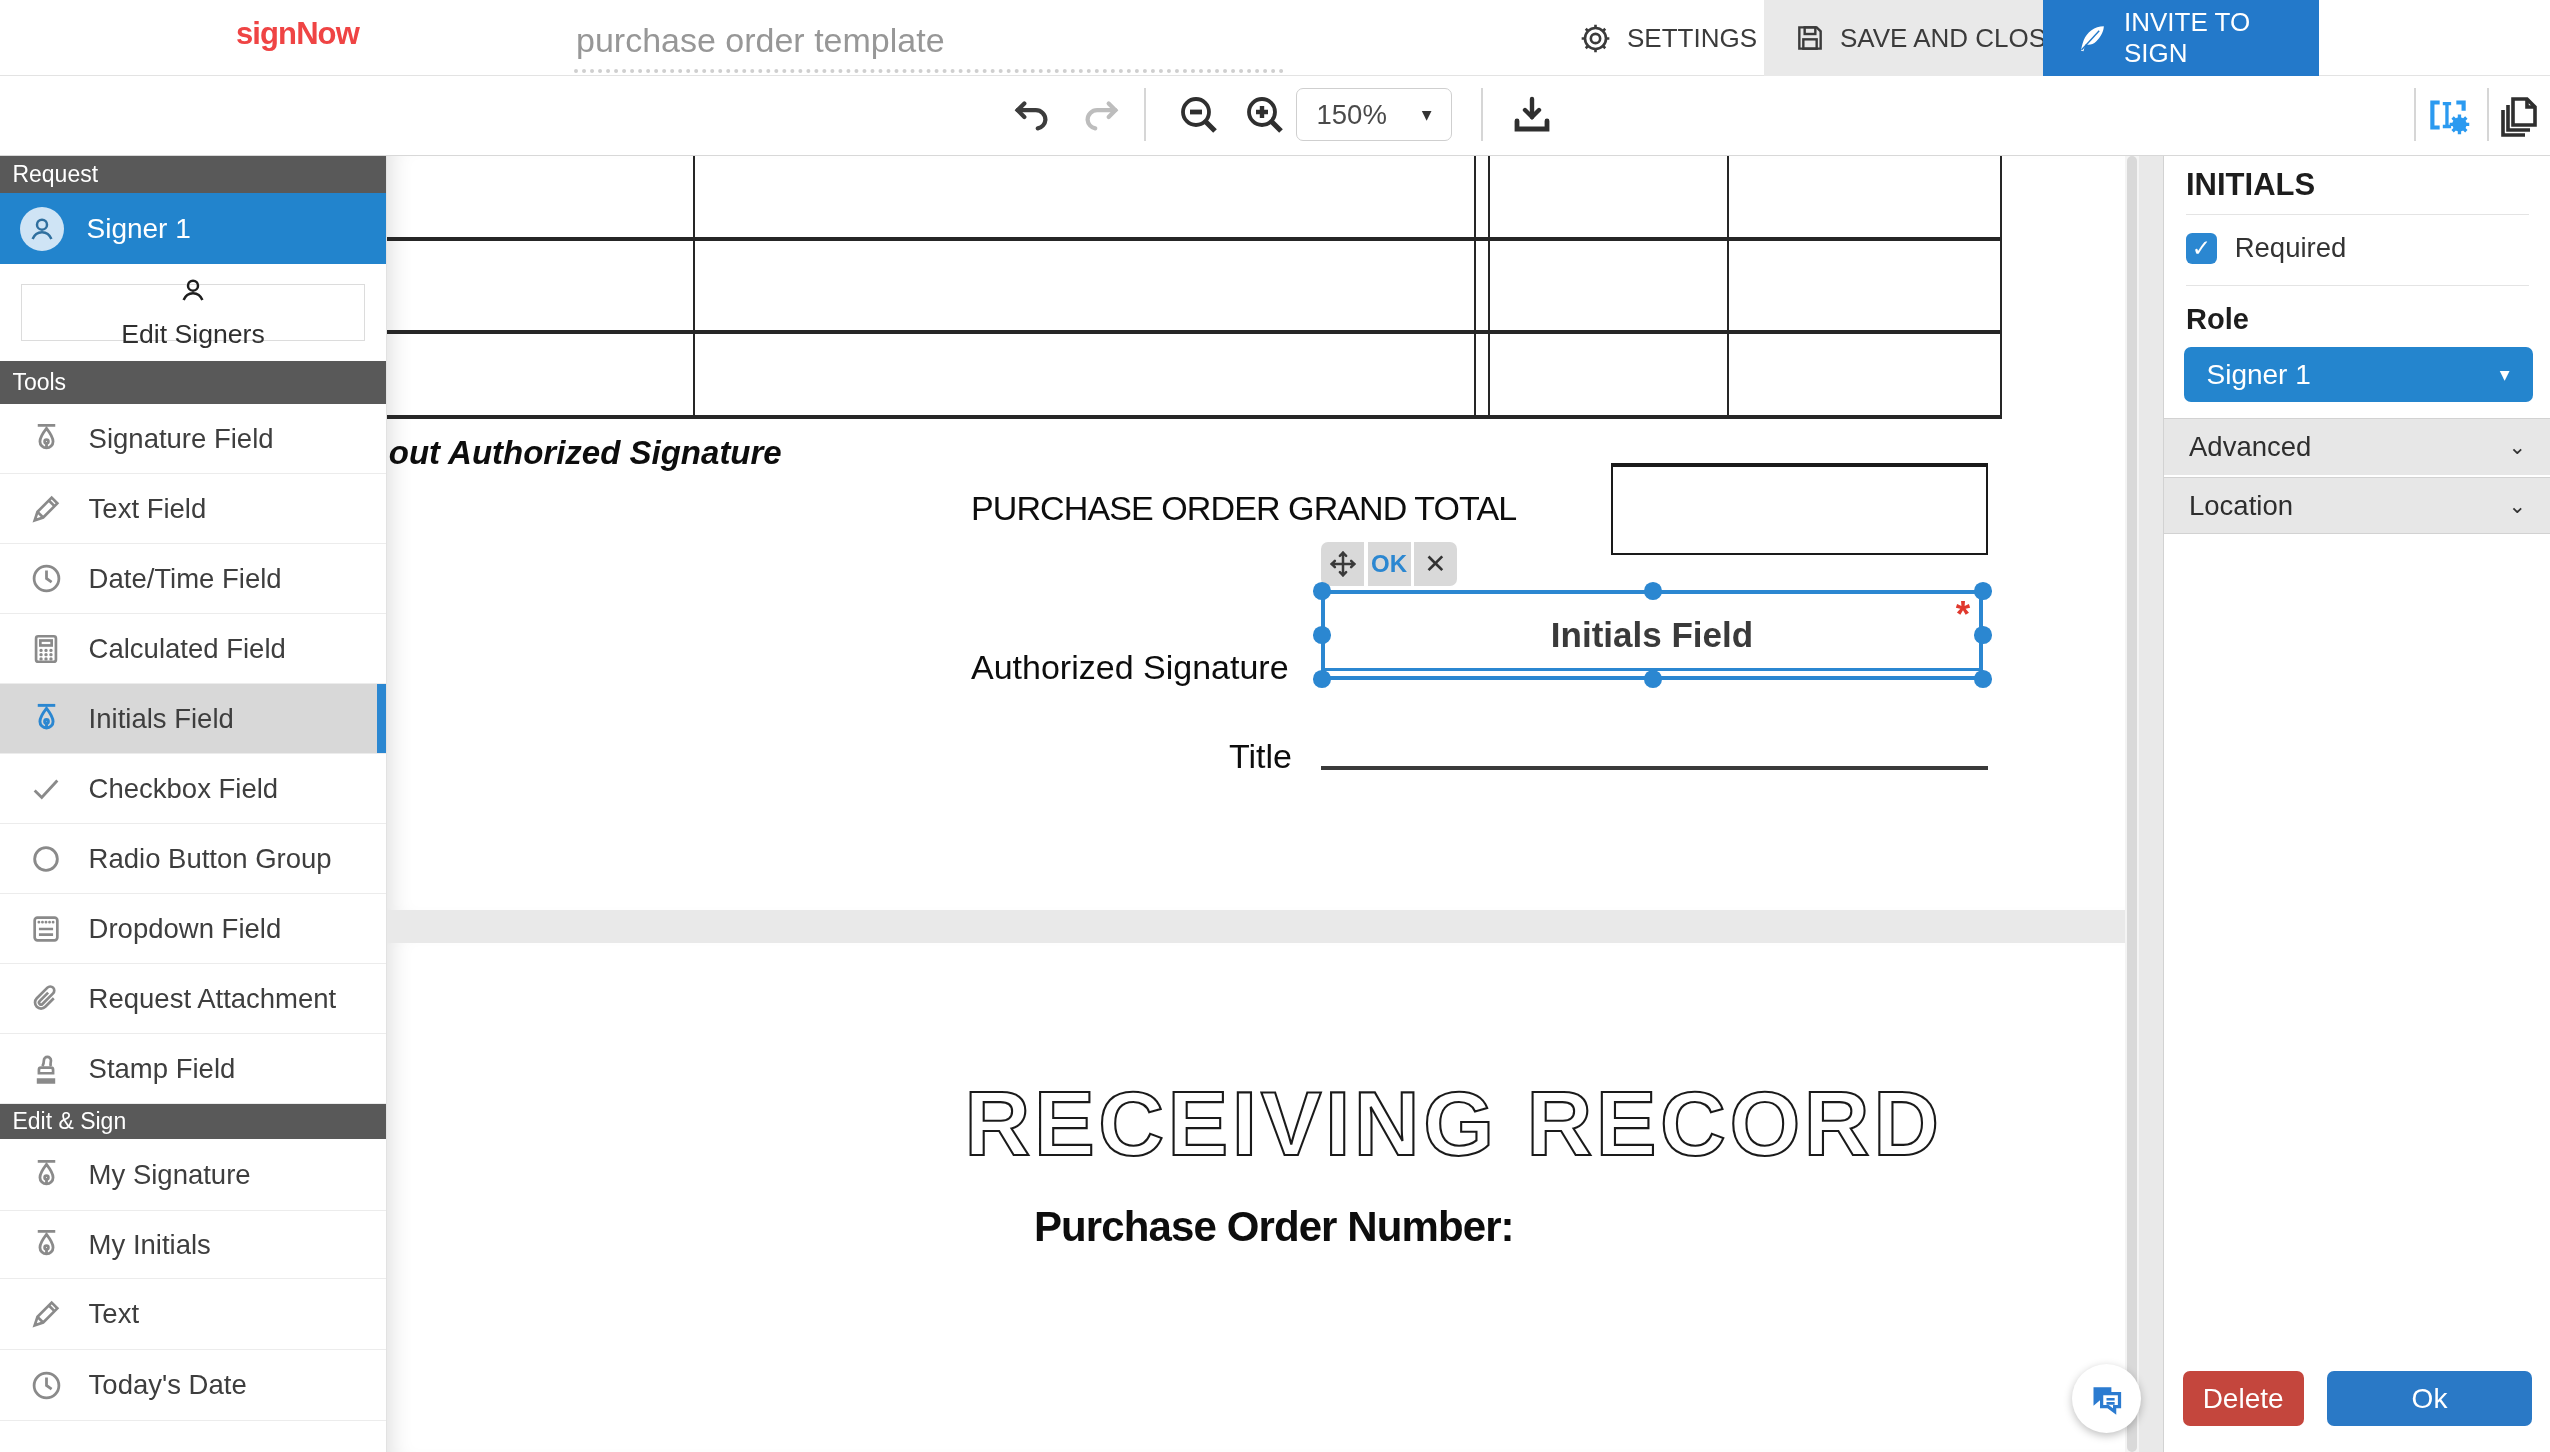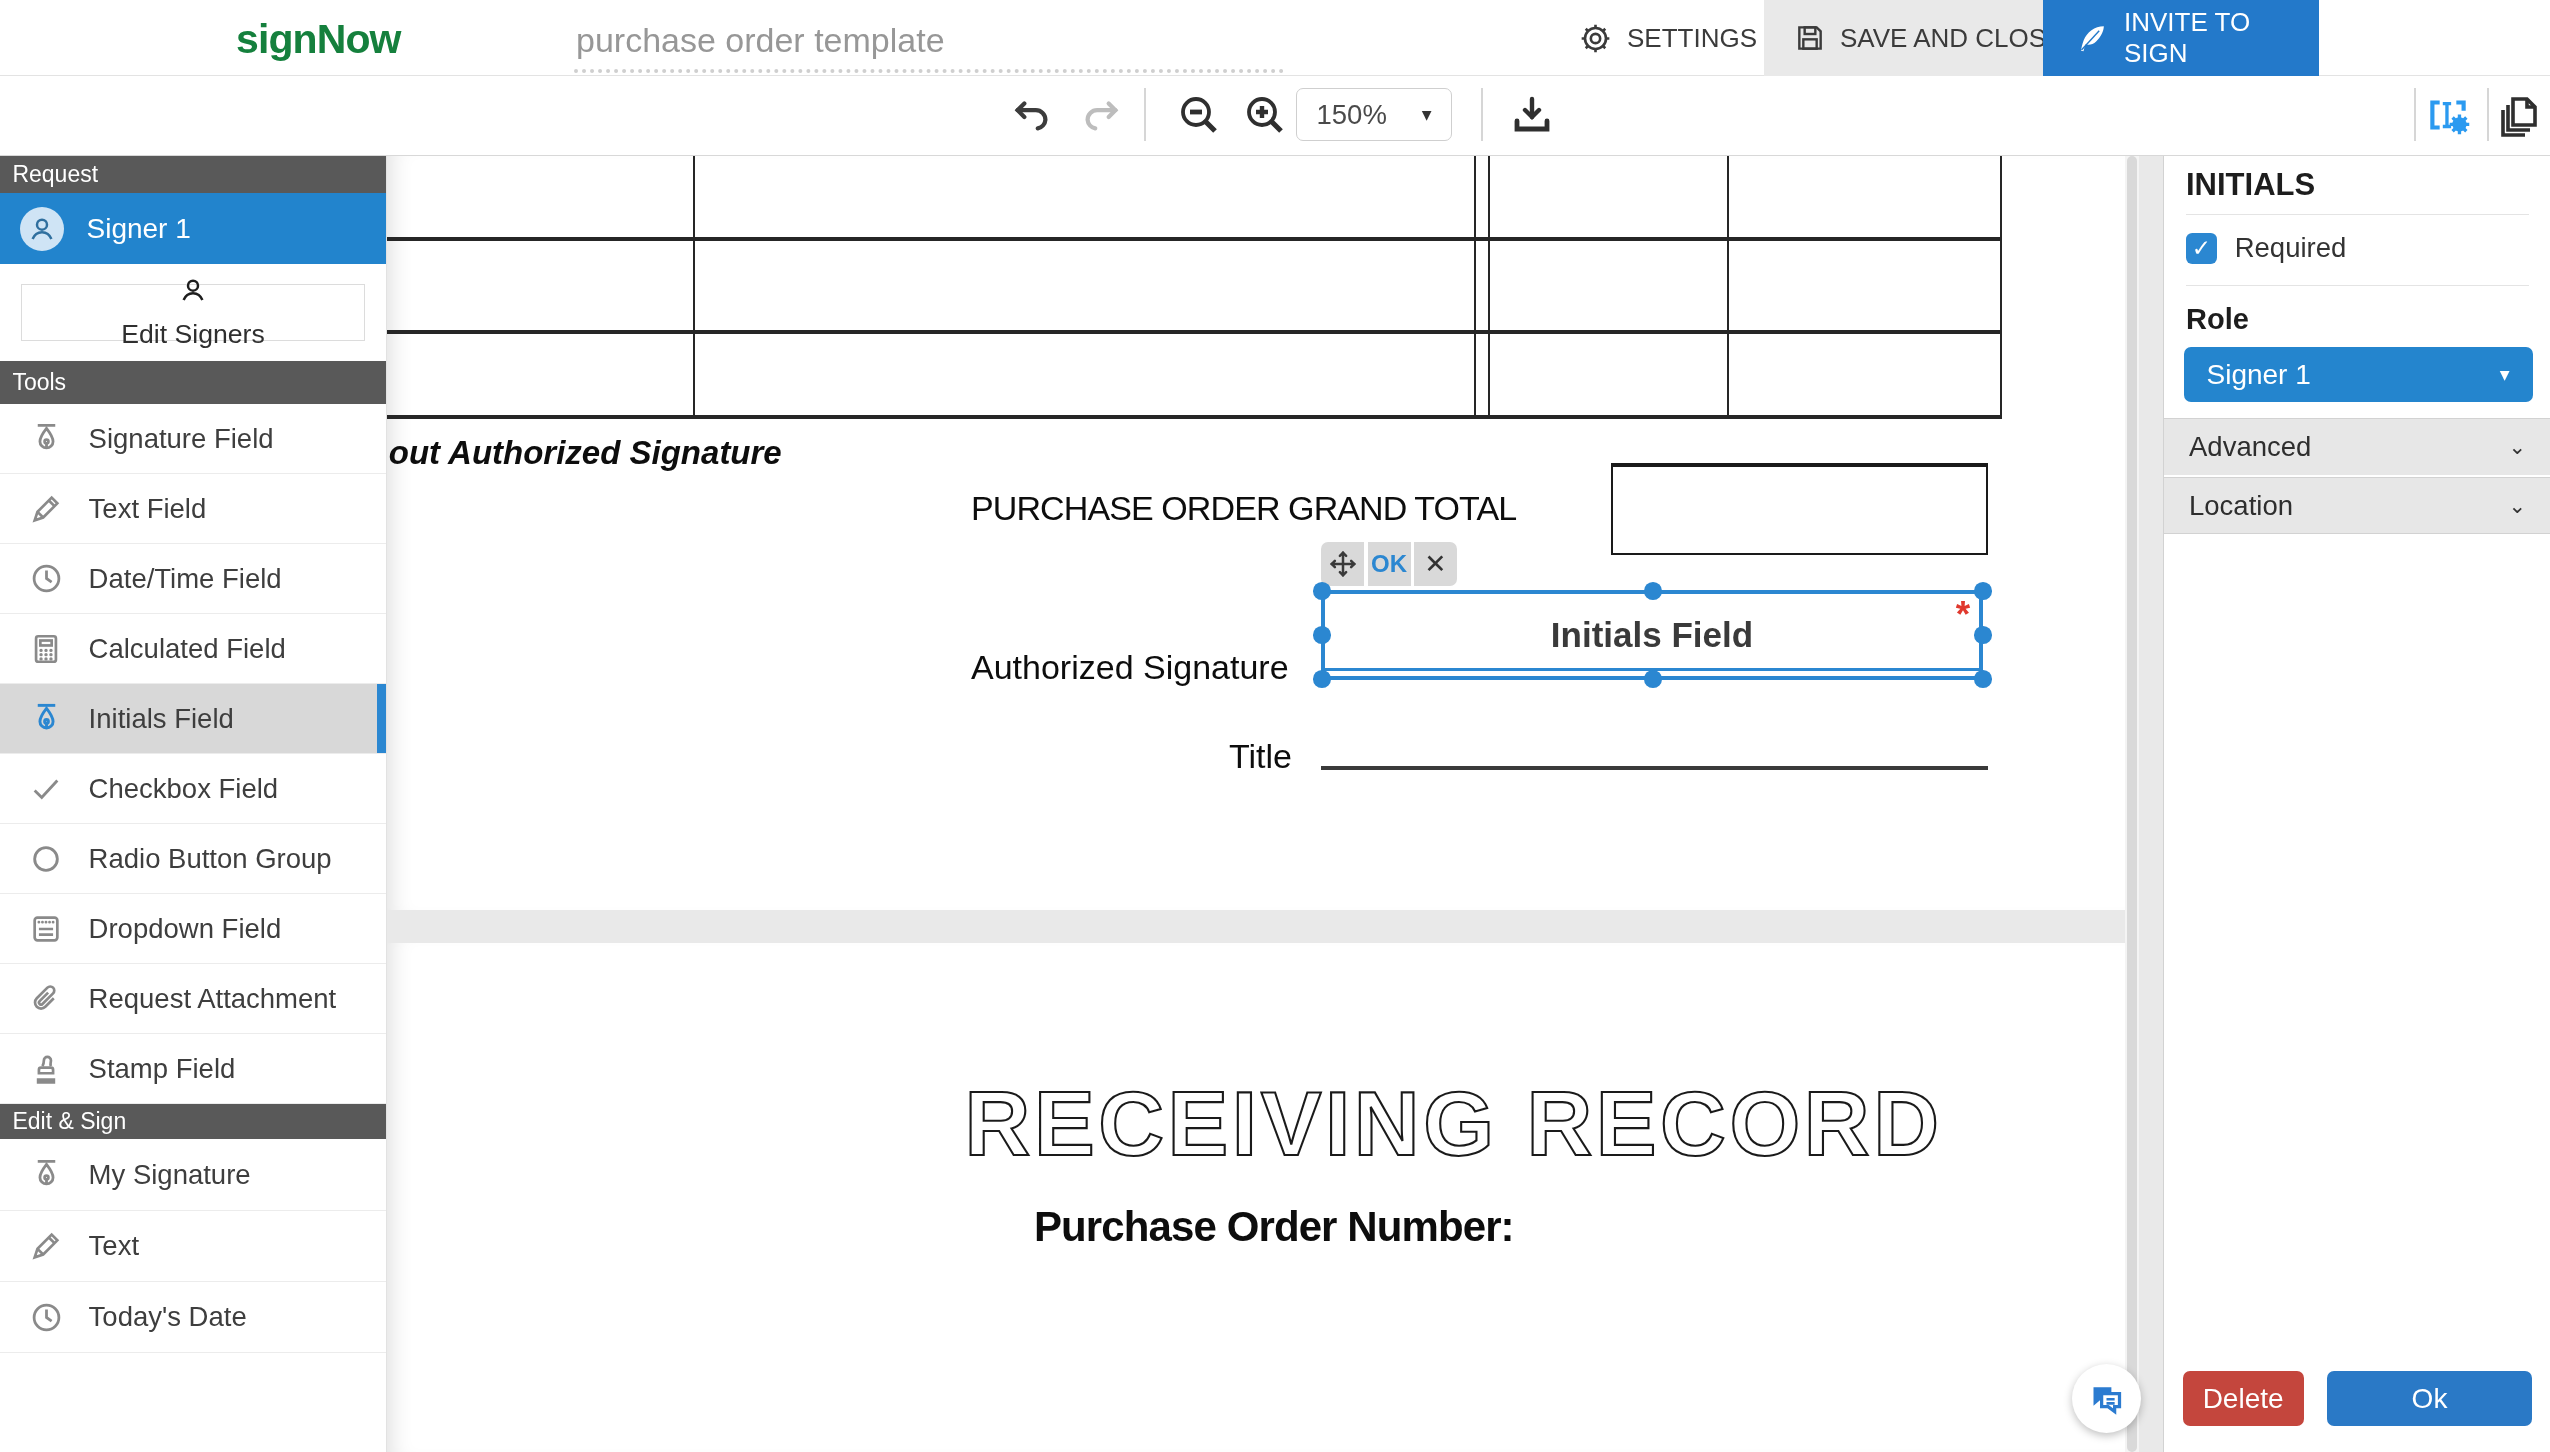--- a/index.html
+++ b/index.html
@@ -2,21 +2,21 @@
 <html style="font-size:14px"><head>
 <meta charset="utf-8">
 <style>
   * { margin:0; padding:0; box-sizing:border-box; }
   html,body { width:2550px; height:1452px; }
   body { font-family:"Liberation Sans", sans-serif; background:#fff; overflow:hidden; }
   #app { position:relative; width:2550px; height:1452px; overflow:hidden; background:#e9e9e9; }
 
   
   .topbar { position:absolute; left:0; top:0; width:2550px; height:76px; background:#fff; border-bottom:0.9px solid #e3e3e3; z-index:30; }
-  .logo { position:absolute; left:236px; top:16px; font-size:41px; font-weight:bold; color:#15803d; letter-spacing:-0.9px; }
+  .logo { position:absolute; left:236px; top:16px; font-size:31px; font-weight:bold; color:#ef4444; letter-spacing:-0.9px; }
   .doc-title { position:absolute; left:576px; top:21px; width:708px; font-size:34px; color:#979797; background:transparent; border:none; white-space:nowrap; }
   .title-dots { position:absolute; left:574px; top:69px; width:710px; border-bottom:4.4px dotted #cfcfcf; }
   .tb-btn { position:absolute; top:0; height:76px; display:flex; align-items:center; gap:14px; font-size:26px; color:#3b3b3b; padding:0 30px; cursor:pointer; }
   .tb-settings { left:1548px; }
   .tb-save { left:1764px; width:333px; background:#e9e9e9; }
   .tb-invite { left:2043px; width:276px; background:#2379ca; color:#fff; }
 
   
   .toolbar2 { position:absolute; left:0; top:76px; width:2550px; height:80px; background:#fff; border-bottom:1.8px solid #d8d8d8; z-index:25; }
   .t2-icon { position:absolute; top:0; height:78px; display:flex; align-items:center; justify-content:center; cursor:pointer; }
@@ -331,20 +331,31 @@
       <span class="ticon">
         <svg width="35" height="35" viewBox="0 0 24 24" fill="none" stroke="#8a8a8a" stroke-width="1.9">
             <path d="M6 3h12"></path>
             <path d="M12 5c-2.8 3.6-4.5 6.4-4.5 9a4.5 4.5 0 0 0 9 0c0-2.6-1.7-5.4-4.5-9z"></path>
             <circle cx="12" cy="14" r="1.3"></circle>
             <path d="M12 15.3V19"></path>
           </svg>
       </span>
       <span>My Signature</span>
     </div>
+    <div class="tool-row" style="height:68px;">
+      <span class="ticon">
+        <svg width="35" height="35" viewBox="0 0 24 24" fill="none" stroke="#8a8a8a" stroke-width="1.9">
+            <path d="M6 3h12"></path>
+            <path d="M12 5c-2.8 3.6-4.5 6.4-4.5 9a4.5 4.5 0 0 0 9 0c0-2.6-1.7-5.4-4.5-9z"></path>
+            <circle cx="12" cy="14" r="1.3"></circle>
+            <path d="M12 15.3V19"></path>
+          </svg>
+      </span>
+      <span>My Initials</span>
+    </div>
     <div class="tool-row" style="height:71px;">
       <span class="ticon">
         <svg width="34" height="34" viewBox="0 0 24 24" fill="none" stroke="#8a8a8a" stroke-width="1.9">
             <path d="M4 20l2-6L16 4l4 4L10 18z"></path>
             <path d="M14 6l4 4"></path>
             <path d="M6 14l4 4"></path>
           </svg>
       </span>
       <span>Text</span>
     </div>

